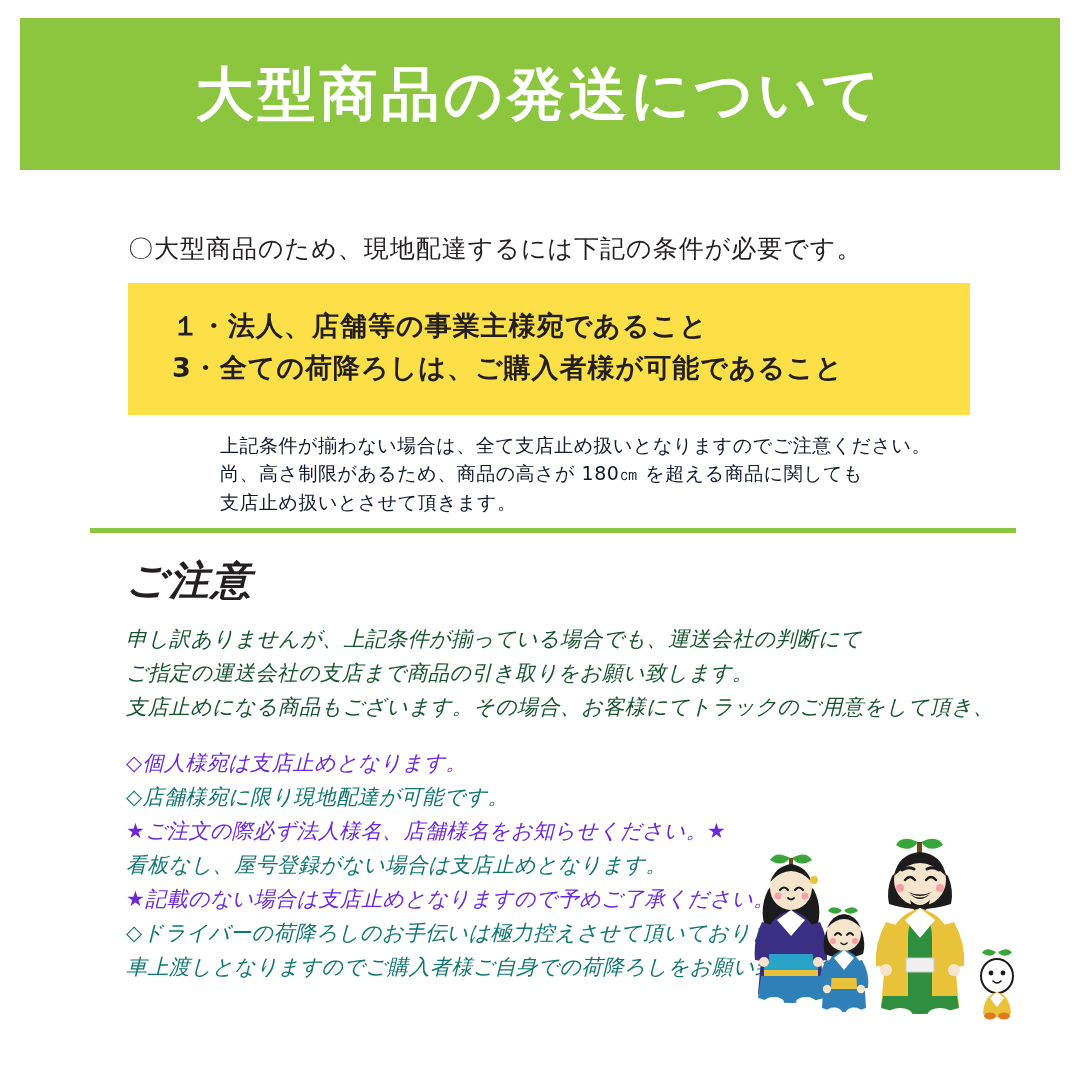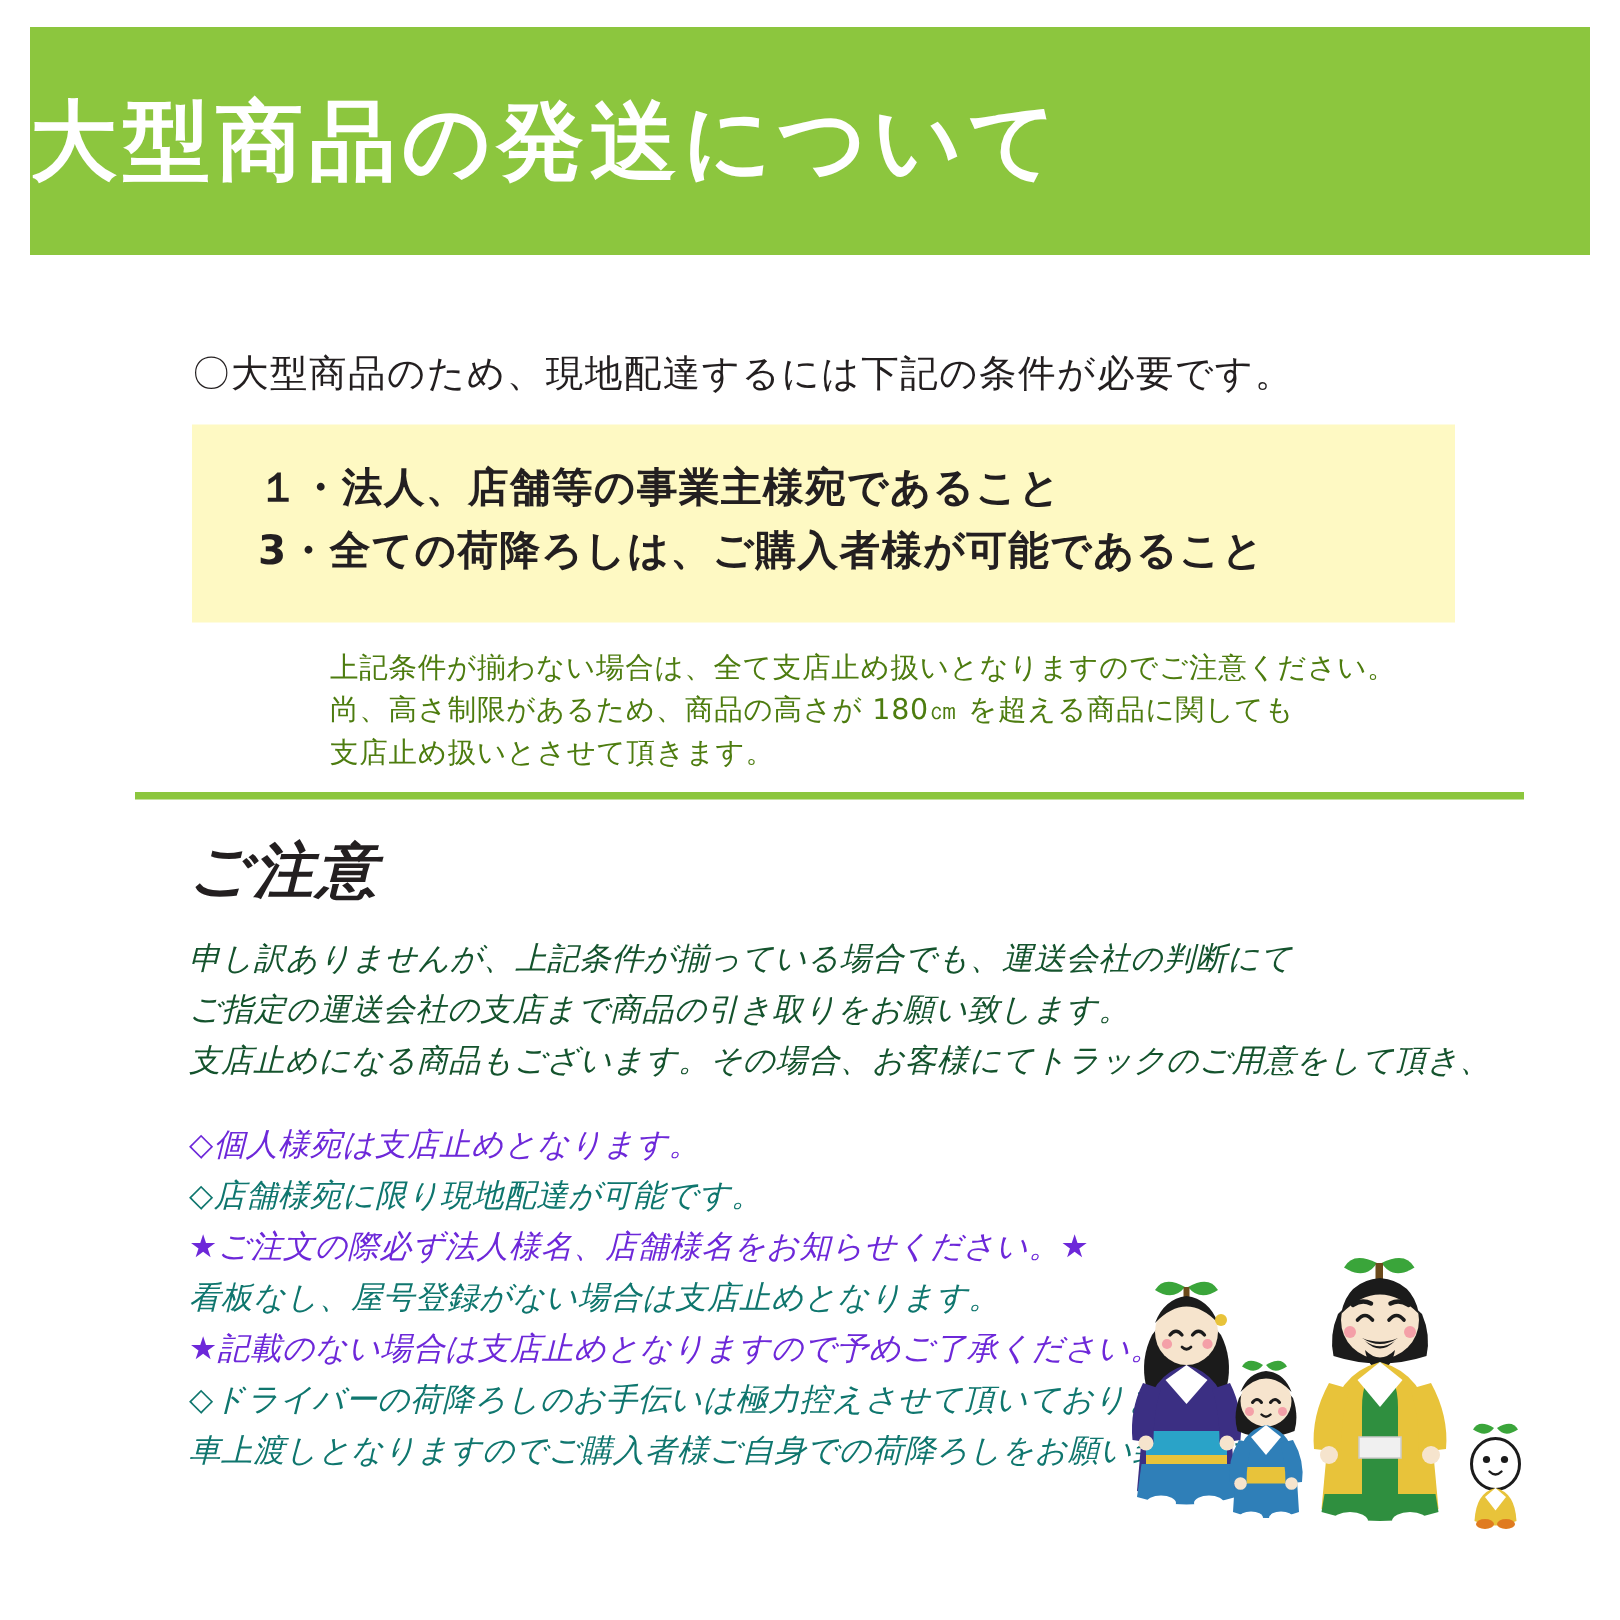--- a/index.html
+++ b/index.html
@@ -22,21 +22,21 @@
     box-sizing: border-box;
     padding: 18px 20px;
   }
 
   
   .header-banner {
     background: #8cc63e;
     height: 152px;
     display: flex;
     align-items: center;
-    justify-content: flex-start;
+    justify-content: center;
     margin: 0 0 0 0;
   }
   .header-title {
     color: #ffffff;
     font-size: 58px;
     font-weight: bold;
     letter-spacing: 4px;
     line-height: 1;
     white-space: nowrap;
   }
@@ -48,37 +48,37 @@
     padding-right: 90px;
   }
   .cond-heading {
     font-size: 25px;
     font-weight: normal;
     letter-spacing: 1px;
     color: #231f20;
     margin-bottom: 18px;
   }
   .cond-box {
-    background: #fef9c3;
+    background: #fde047;
     padding: 22px 26px 26px 44px;
     box-sizing: border-box;
   }
   .cond-item {
     font-size: 27px;
     font-weight: bold;
     color: #231f20;
     line-height: 1.55;
     letter-spacing: 1px;
   }
   .cond-note {
     margin-top: 16px;
     padding-left: 92px;
     font-size: 19px;
     line-height: 1.5;
-    color: #4d7c0f;
+    color: #0f172a;
     letter-spacing: 0.5px;
   }
 
   
   .divider {
     height: 5px;
     background: #8cc63e;
     margin: 12px 44px 0 70px;
   }
 

